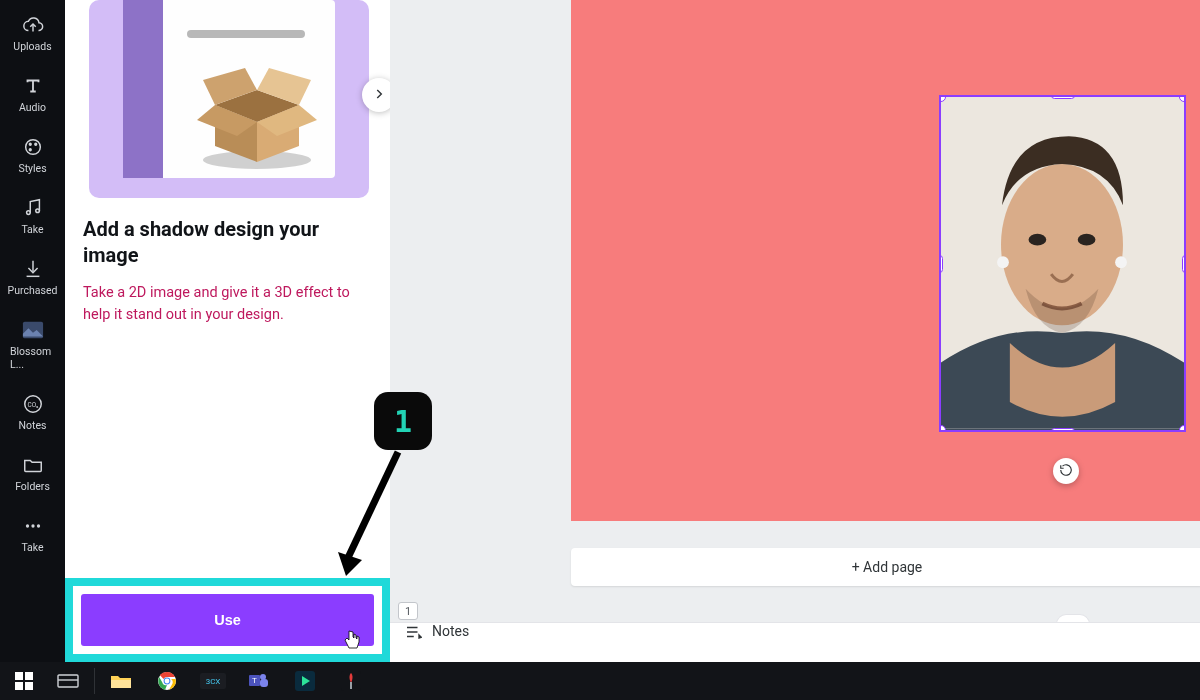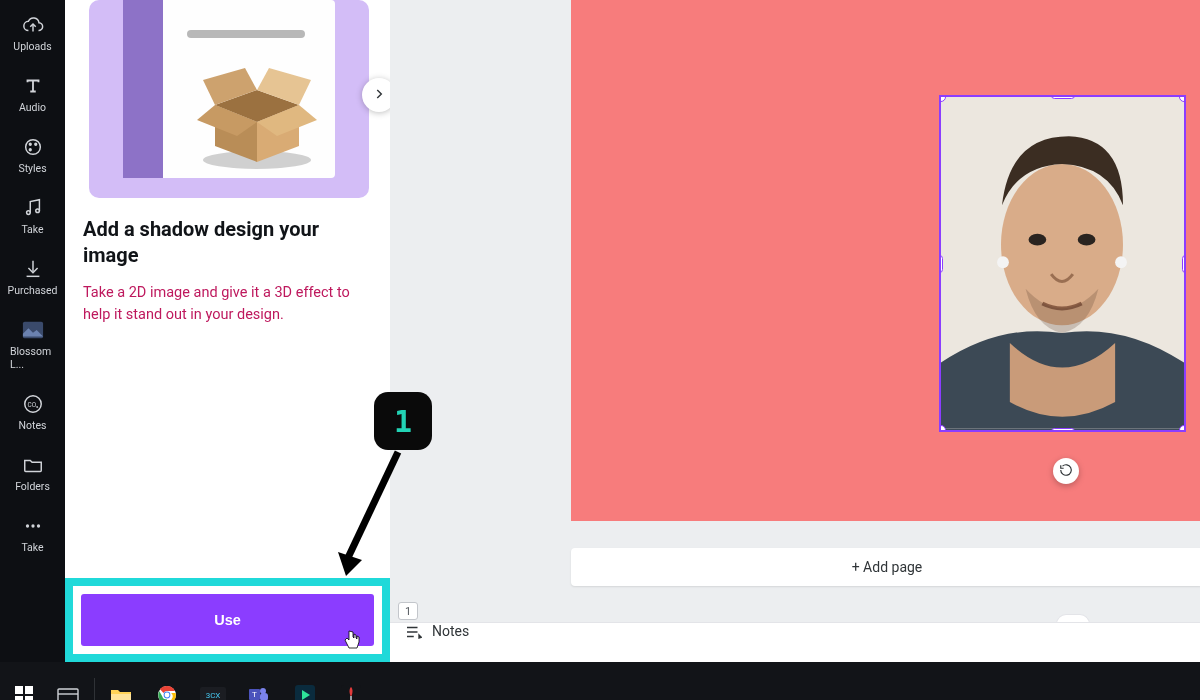--- a/index.html
+++ b/index.html
@@ -38,21 +38,21 @@
   .h-mr { right:-5px; top:50%; margin-top:-9px; width:7px; height:18px; border-radius:4px; }
   .h-mt { left:50%; top:-5px; margin-left:-12px; width:24px; height:7px; border-radius:4px; }
   .h-mb { left:50%; bottom:-5px; margin-left:-12px; width:24px; height:7px; border-radius:4px; }
   .float-tool { position: absolute; left: 663px; top: 458px; width: 26px; height: 26px; border-radius: 50%; background:#fff; box-shadow:0 2px 6px rgba(0,0,0,.25); display:flex; align-items:center; justify-content:center; font-size:13px; cursor:pointer; }
   .add-page { position: absolute; left: 181px; top: 548px; width: 632px; height: 38px; background: #fff; border-radius: 4px; box-shadow: 0 1px 2px rgba(0,0,0,.1); display:flex; align-items:center; justify-content:center; color:#303538; font-size:14px; cursor:pointer; }
   .float-circle { position:absolute; right: 110px; top: 614px; width: 34px; height: 16px; border-radius: 10px 10px 0 0; background:#fff; border:1px solid #e3e4e8; border-bottom:none; }
   
   .notes-bar { position: absolute; left: 0; right: 0; bottom: 0; height: 40px; border-top: 1px solid #e3e4e8; background: #fff; display:flex; align-items:flex-start; padding: 0 14px; gap: 10px; color:#303538; font-size:14px; }
   .page-count { position:absolute; left:8px; bottom:42px; width:20px; height:18px; border:1px solid #c3c6cb; background:#fff; border-radius:3px; font-size:11px; display:flex; align-items:center; justify-content:center; color:#565a5f; }
   
-  .taskbar { position: absolute; left:0; right:0; bottom:0; height: 38px; background: #121418; display:flex; align-items:flex-start; padding: 16px 4px; gap: 2px; }
+  .taskbar { position: absolute; left:0; right:0; bottom:0; height: 38px; background: #121418; display:flex; align-items:center; padding: 16px 4px; gap: 2px; }
   .tb-item { width: 44px; height: 34px; display:flex; align-items:center; justify-content:center; cursor:pointer; }
   .tb-item.win { width: 40px; }
   .tb-sep { width:1px; height:26px; background:#2f3236; margin:0 2px; }
   
   .face-svg { position:absolute; inset:0; }
   .cursor-hand { position:absolute; left:278px; bottom:8px; font-size:16px; color:#fff; pointer-events:none; z-index:60; }
 </style>
 </head>
 <body>
 

